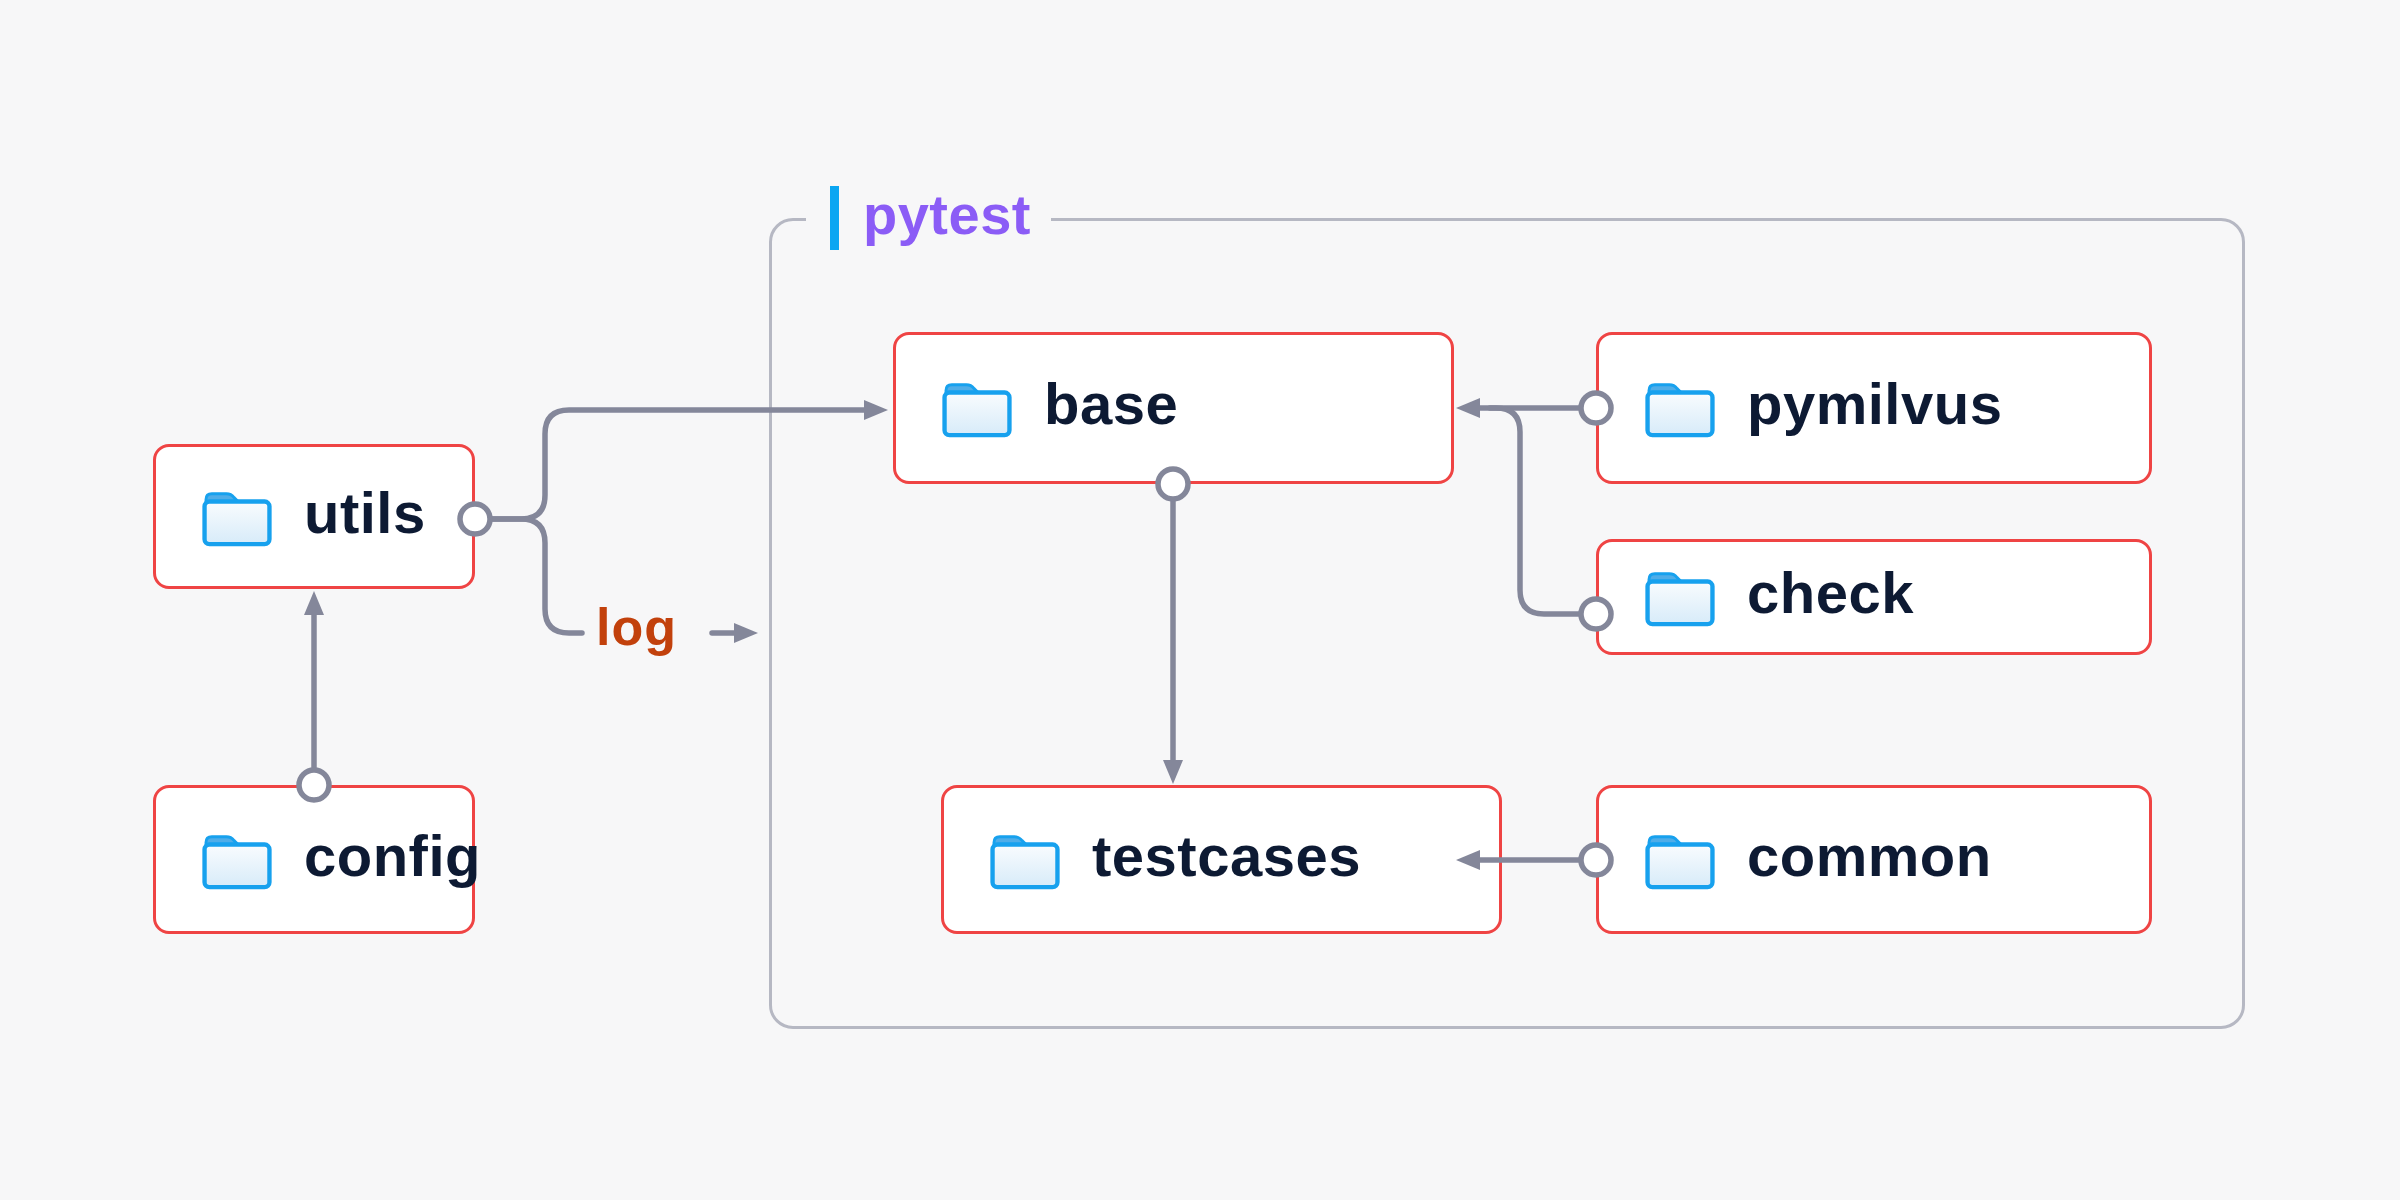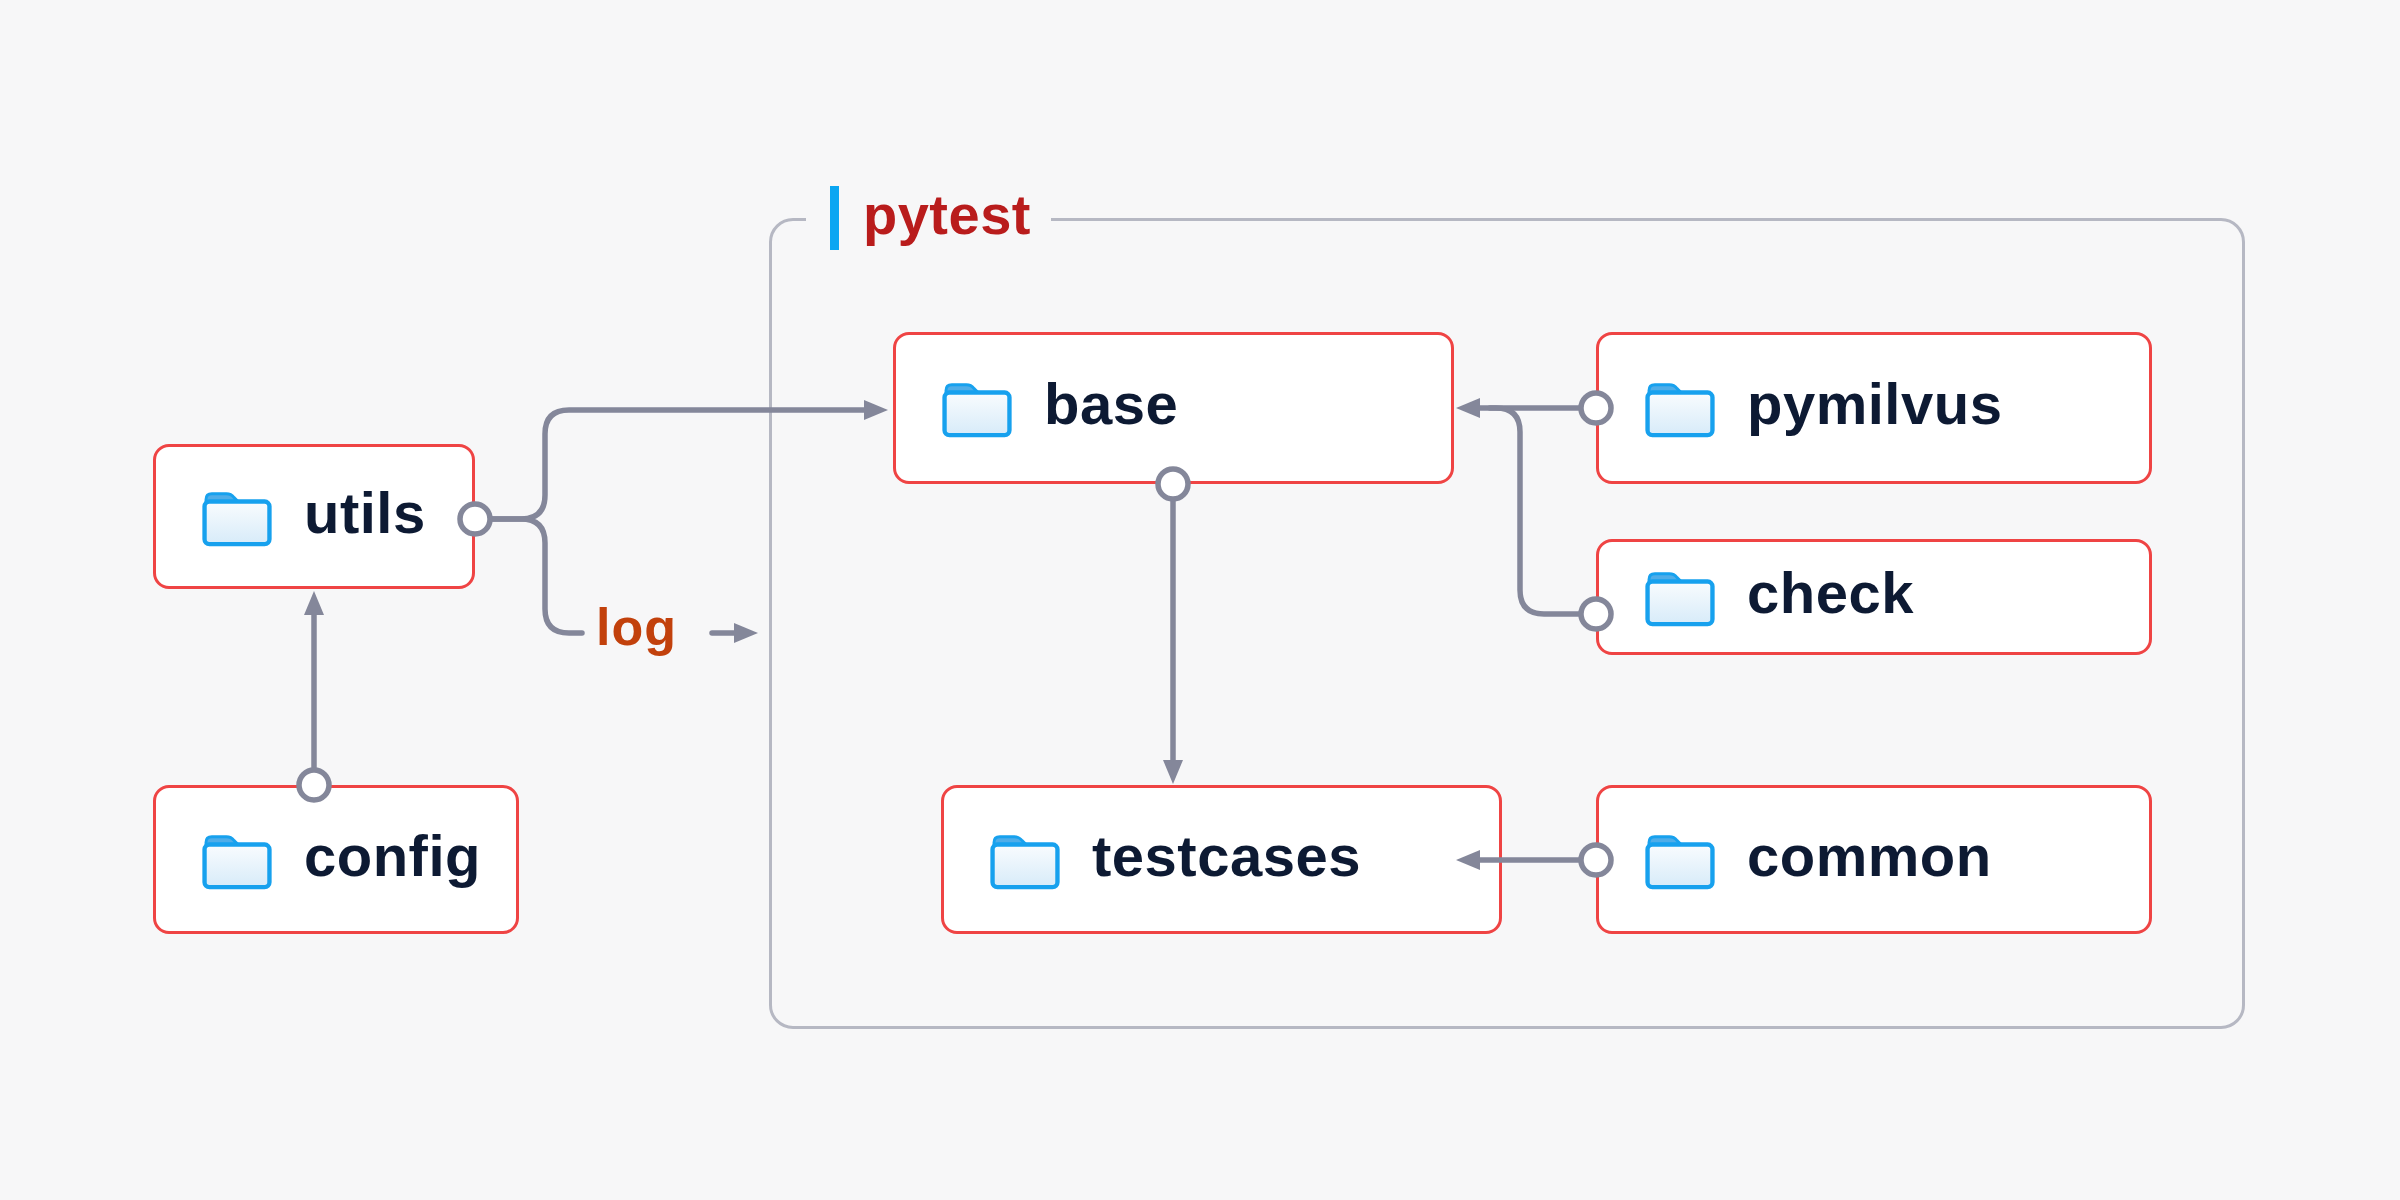--- a/index.html
+++ b/index.html
@@ -30,21 +30,21 @@
   }
   .accent-bar{
     display:inline-block;
     width:9px;height:64px;
     background:#0ba6f2;
     margin-right:24px;
   }
   .group-title{
     font-size:56px;
     font-weight:700;
-    color:#b91c1c;
+    color:#8b5cf6;
     letter-spacing:0.5px;
     line-height:1;
     padding-bottom:6px;
   }
   
   .node{
     position:absolute;
     box-sizing:border-box;
     background:#ffffff;
     border:3px solid #ef4444;
@@ -58,21 +58,21 @@
   .node .nlabel{
     margin-left:30px;
     font-size:58px;
     font-weight:700;
     color:#0d1a33;
     letter-spacing:0.5px;
     line-height:1;
     padding-bottom:8px;
   }
   #node-utils    {left:153px;top:444px;width:322px;height:145px;}
-  #node-config   {left:153px;top:785px;width:366px;height:149px;}
+  #node-config   {left:153px;top:785px;width:322px;height:149px;}
   #node-base     {left:893px;top:332px;width:561px;height:152px;}
   #node-pymilvus {left:1596px;top:332px;width:556px;height:152px;}
   #node-check    {left:1596px;top:539px;width:556px;height:116px;}
   #node-testcases{left:941px;top:785px;width:561px;height:149px;}
   #node-common   {left:1596px;top:785px;width:556px;height:149px;}
   
   .edges{
     position:absolute;left:0;top:0;width:2400px;height:1200px;
     z-index:3;pointer-events:none;
   }

